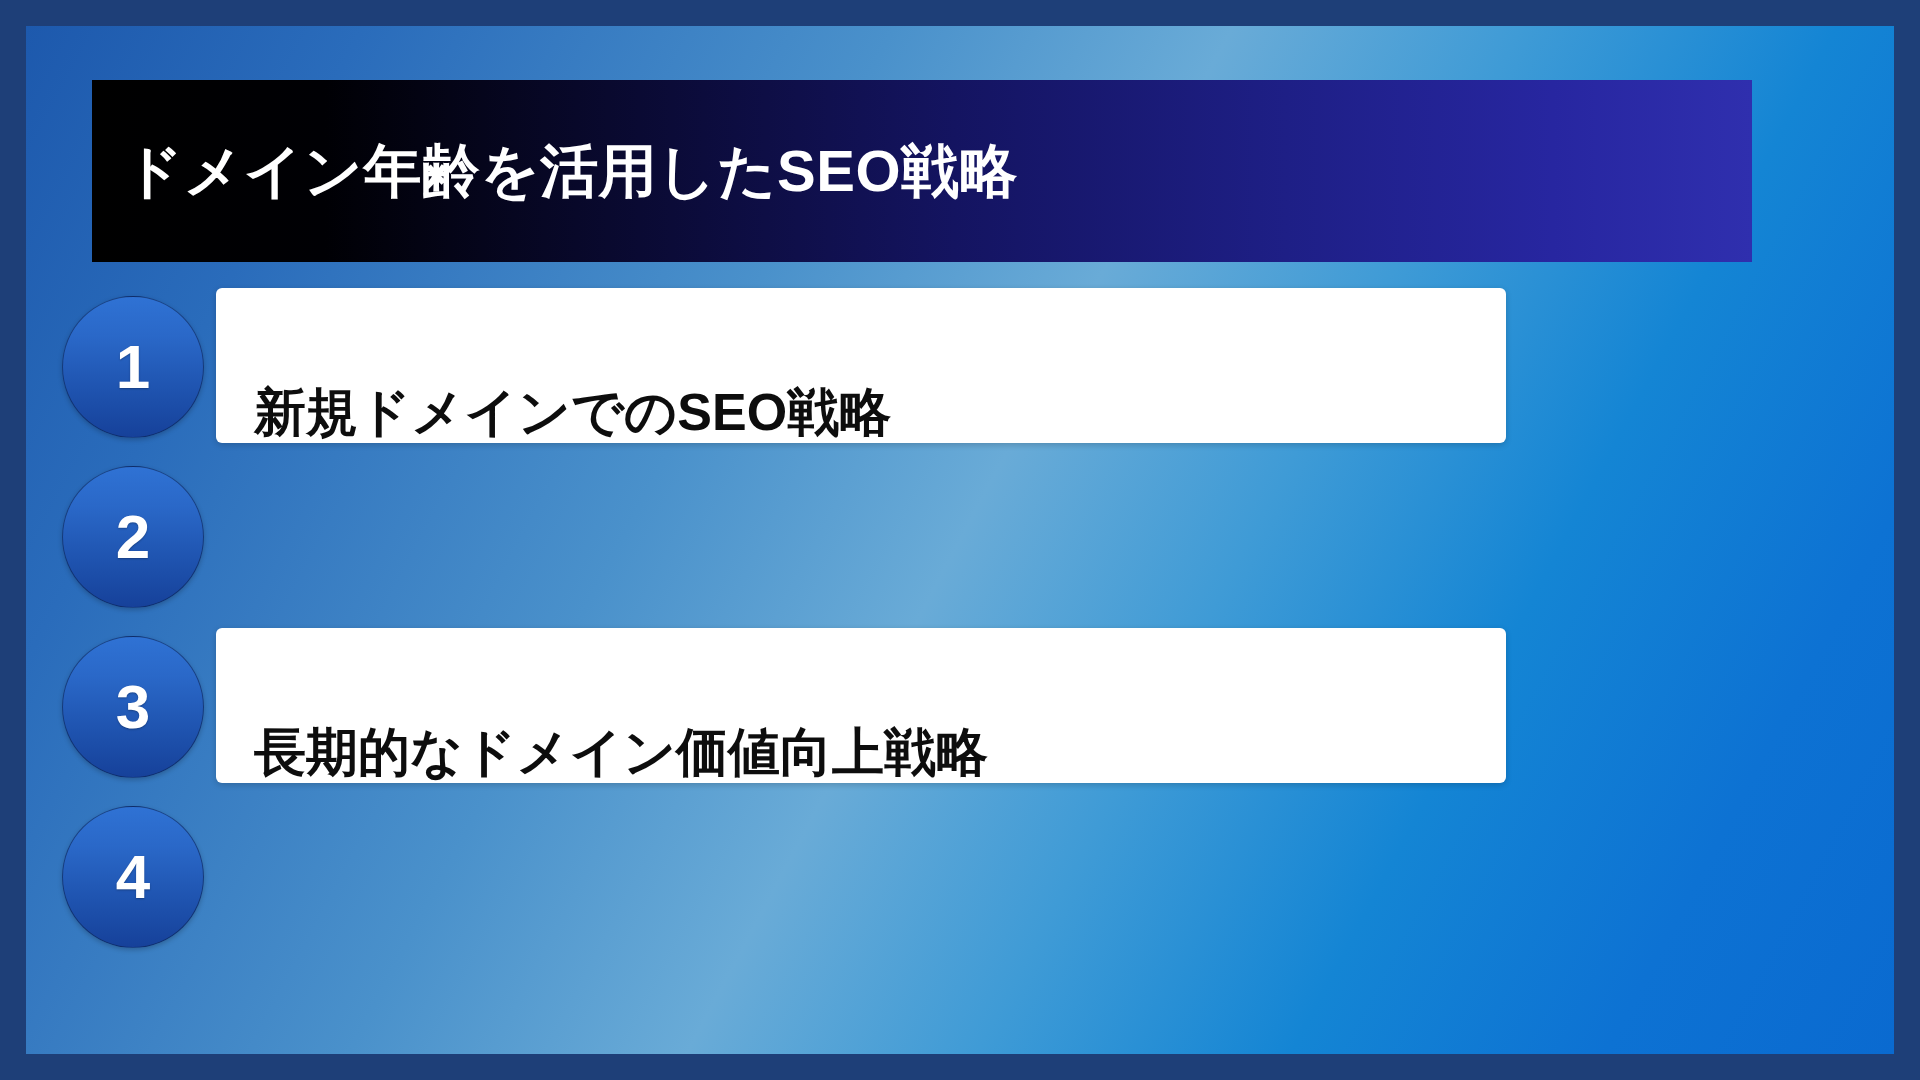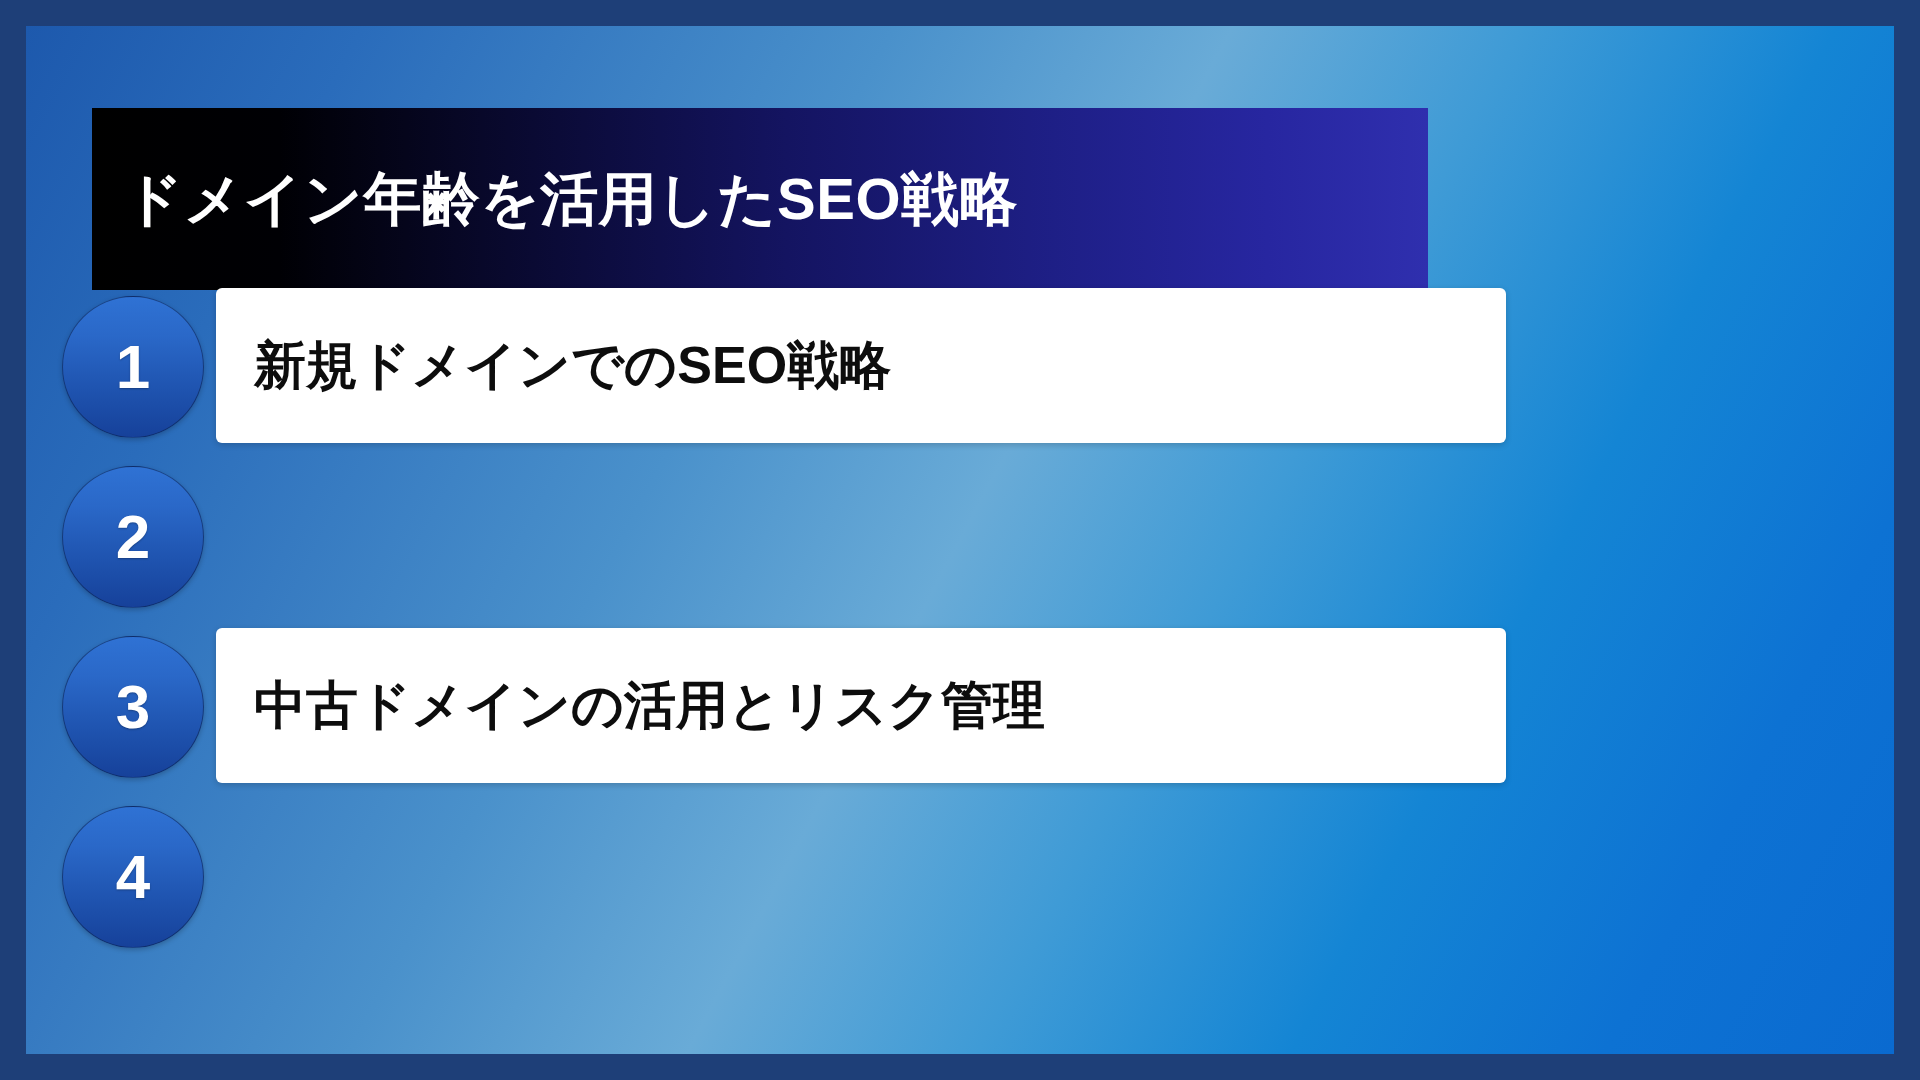--- a/index.html
+++ b/index.html
@@ -38,33 +38,32 @@
         #0d72d3 88%,
         #0a6ad0 100%);
     overflow: hidden;
   }
 
   
   #title-bar {
     position: absolute;
     left: 66px;
     top: 54px;
-    width: 1336px;
+    width: 1660px;
     height: 182px;
     background: linear-gradient(90deg,
         #000000 0%,
         #000004 14%,
         #0a0a33 33%,
         #141461 52%,
         #1e1f86 72%,
         #2726a0 88%,
         #2f2fae 100%);
     display: flex;
     align-items: center;
-    margin-top: 28px;
   }
 
   #title-text {
     color: #ffffff;
     font-size: 58px;
     font-weight: bold;
     letter-spacing: 0.5px;
     padding-left: 32px;
     line-height: 1.1;
     white-space: nowrap;
@@ -110,21 +109,21 @@
   .card {
     position: absolute;
     left: 190px;
     top: 0;
     width: 1290px;
     height: 155px;
     background: #ffffff;
     border-radius: 6px;
     box-shadow: 0 2px 6px rgba(0,0,0,0.18);
     display: flex;
-    align-items: center;
+    align-items: flex-end;
     z-index: 1;
   }
 
   .card-text {
     color: #0d0d0d;
     font-size: 52px;
     font-weight: bold;
     padding-left: 38px;
     line-height: 1.15;
     white-space: nowrap;
@@ -155,21 +154,21 @@
         <div class="num-circle">
           <span class="num-text">2</span>
         </div>
       </div>
 
       <div class="row">
         <div class="num-circle">
           <span class="num-text">3</span>
         </div>
         <div class="card">
-          <span class="card-text">中古ドメインの活用とリスク管理</span>
+          <span class="card-text">長期的なドメイン価値向上戦略</span>
         </div>
       </div>
 
       <div class="row">
         <div class="num-circle">
           <span class="num-text">4</span>
         </div>
       </div>
 
     </div>

